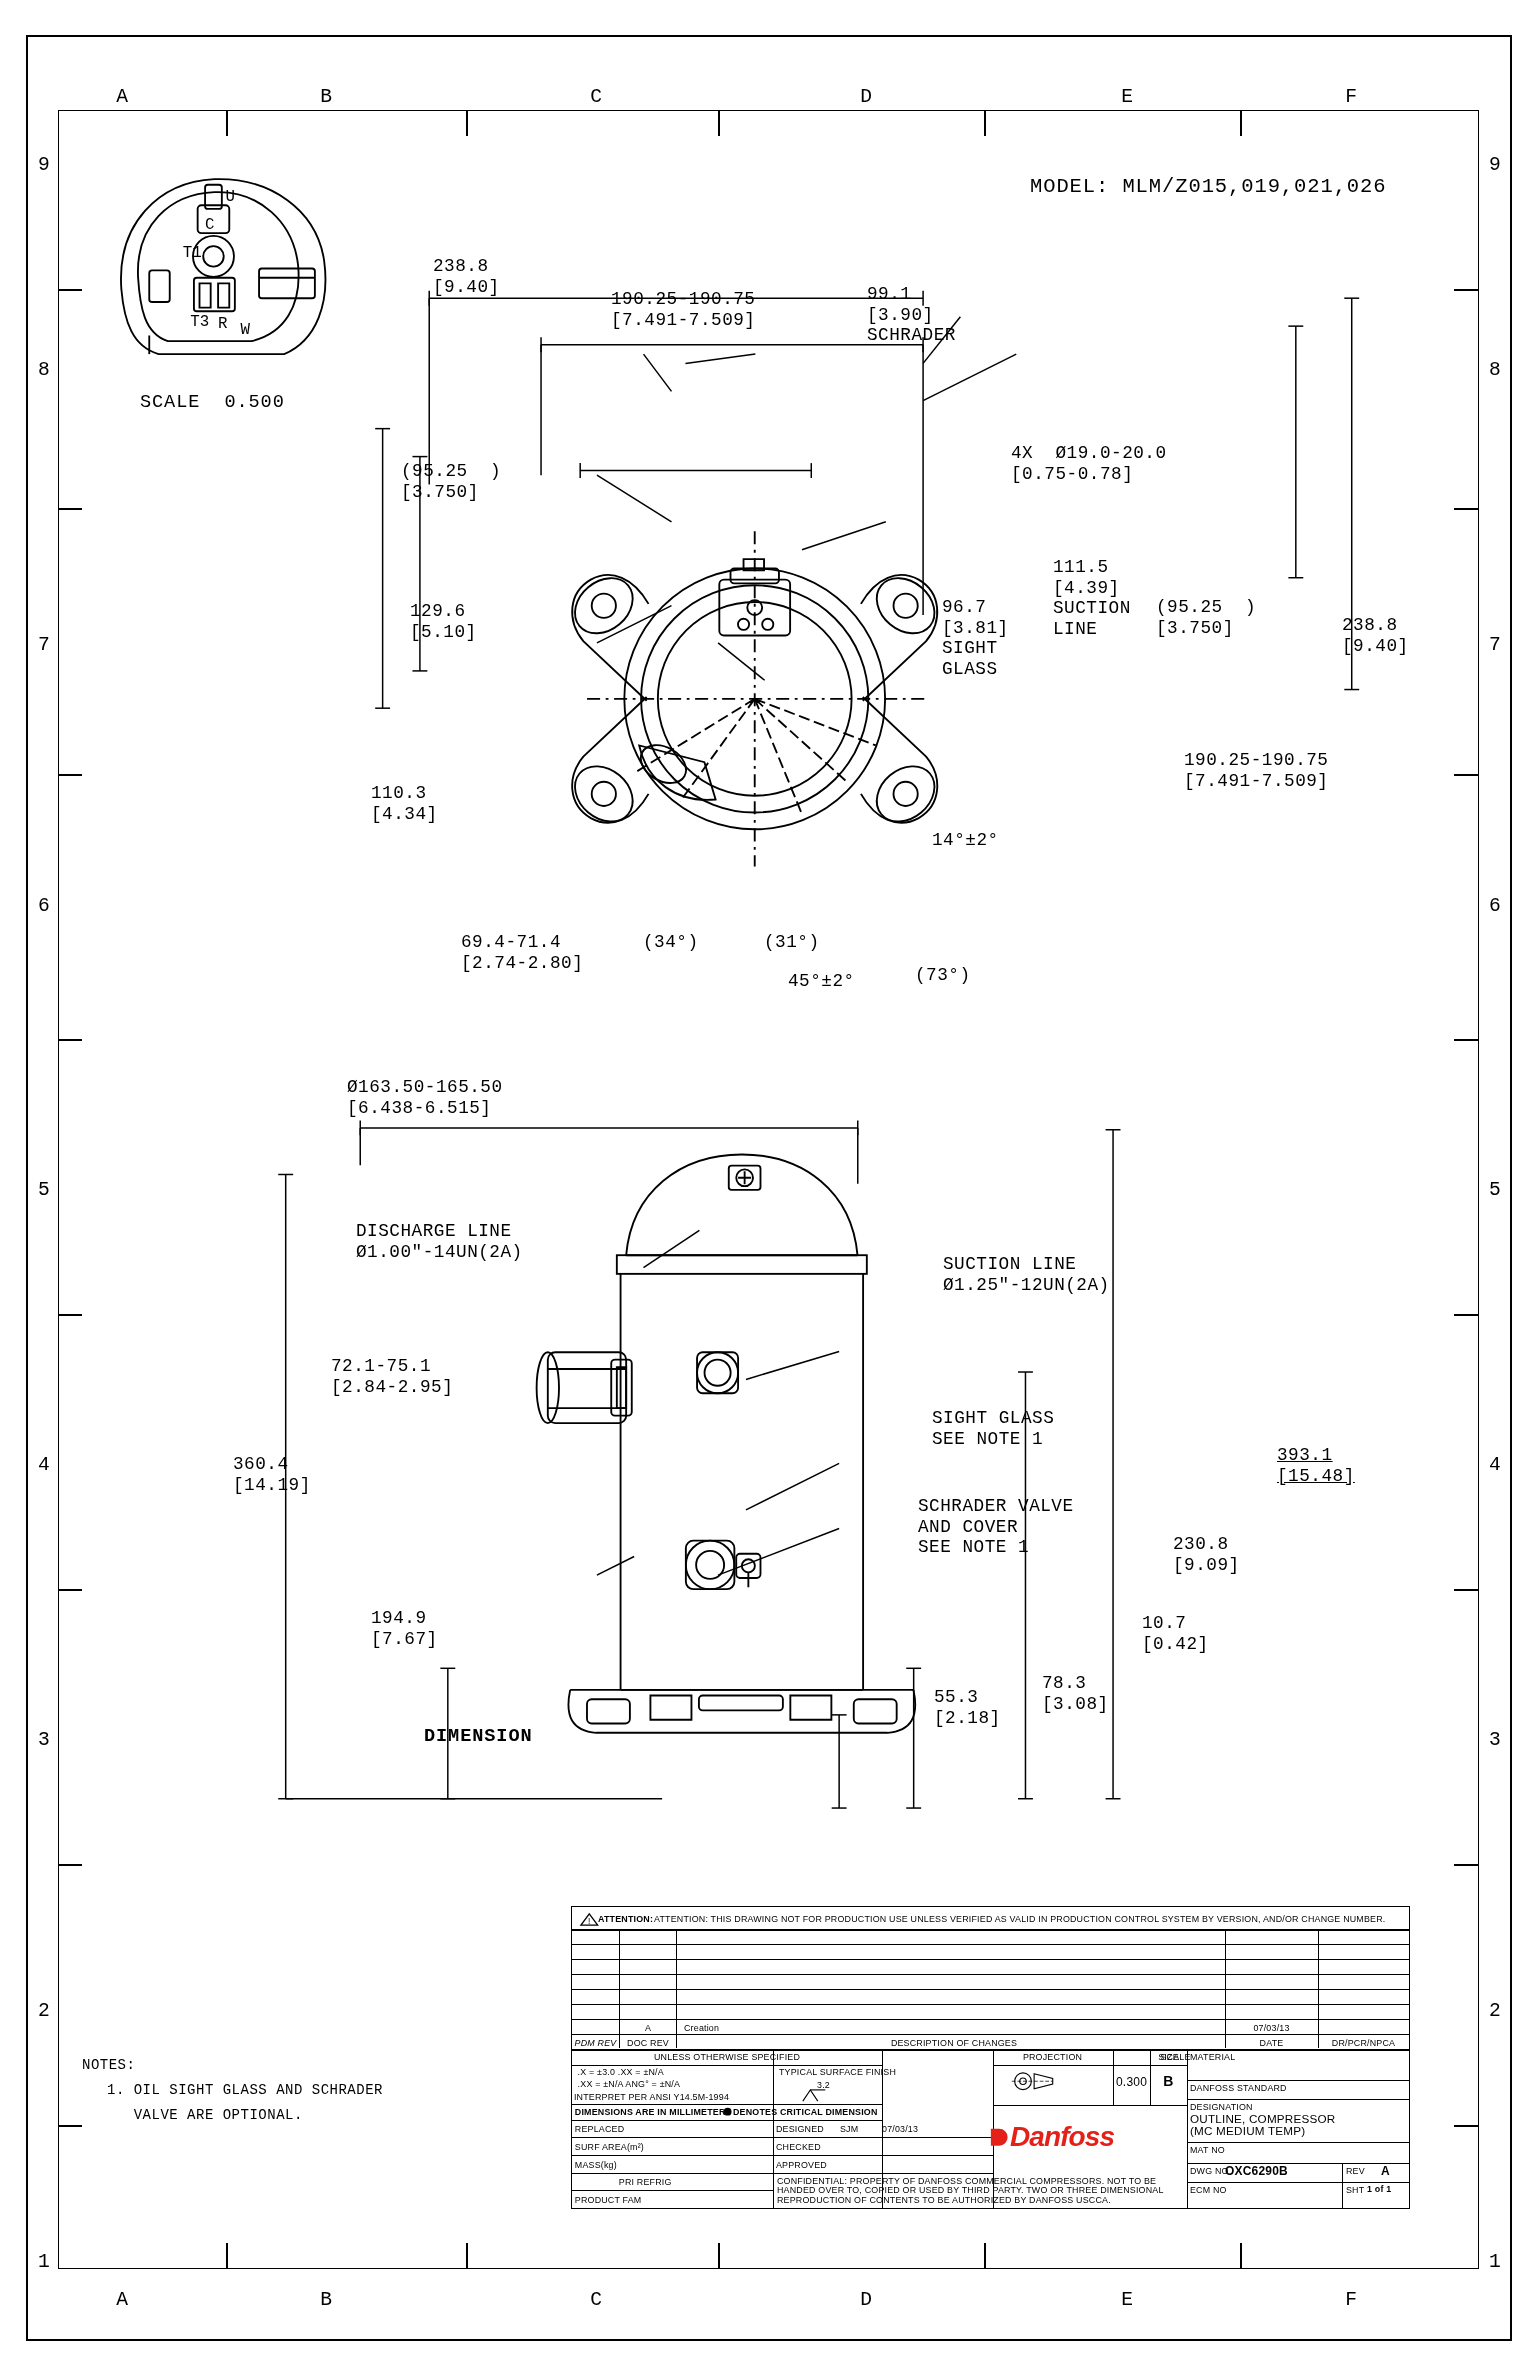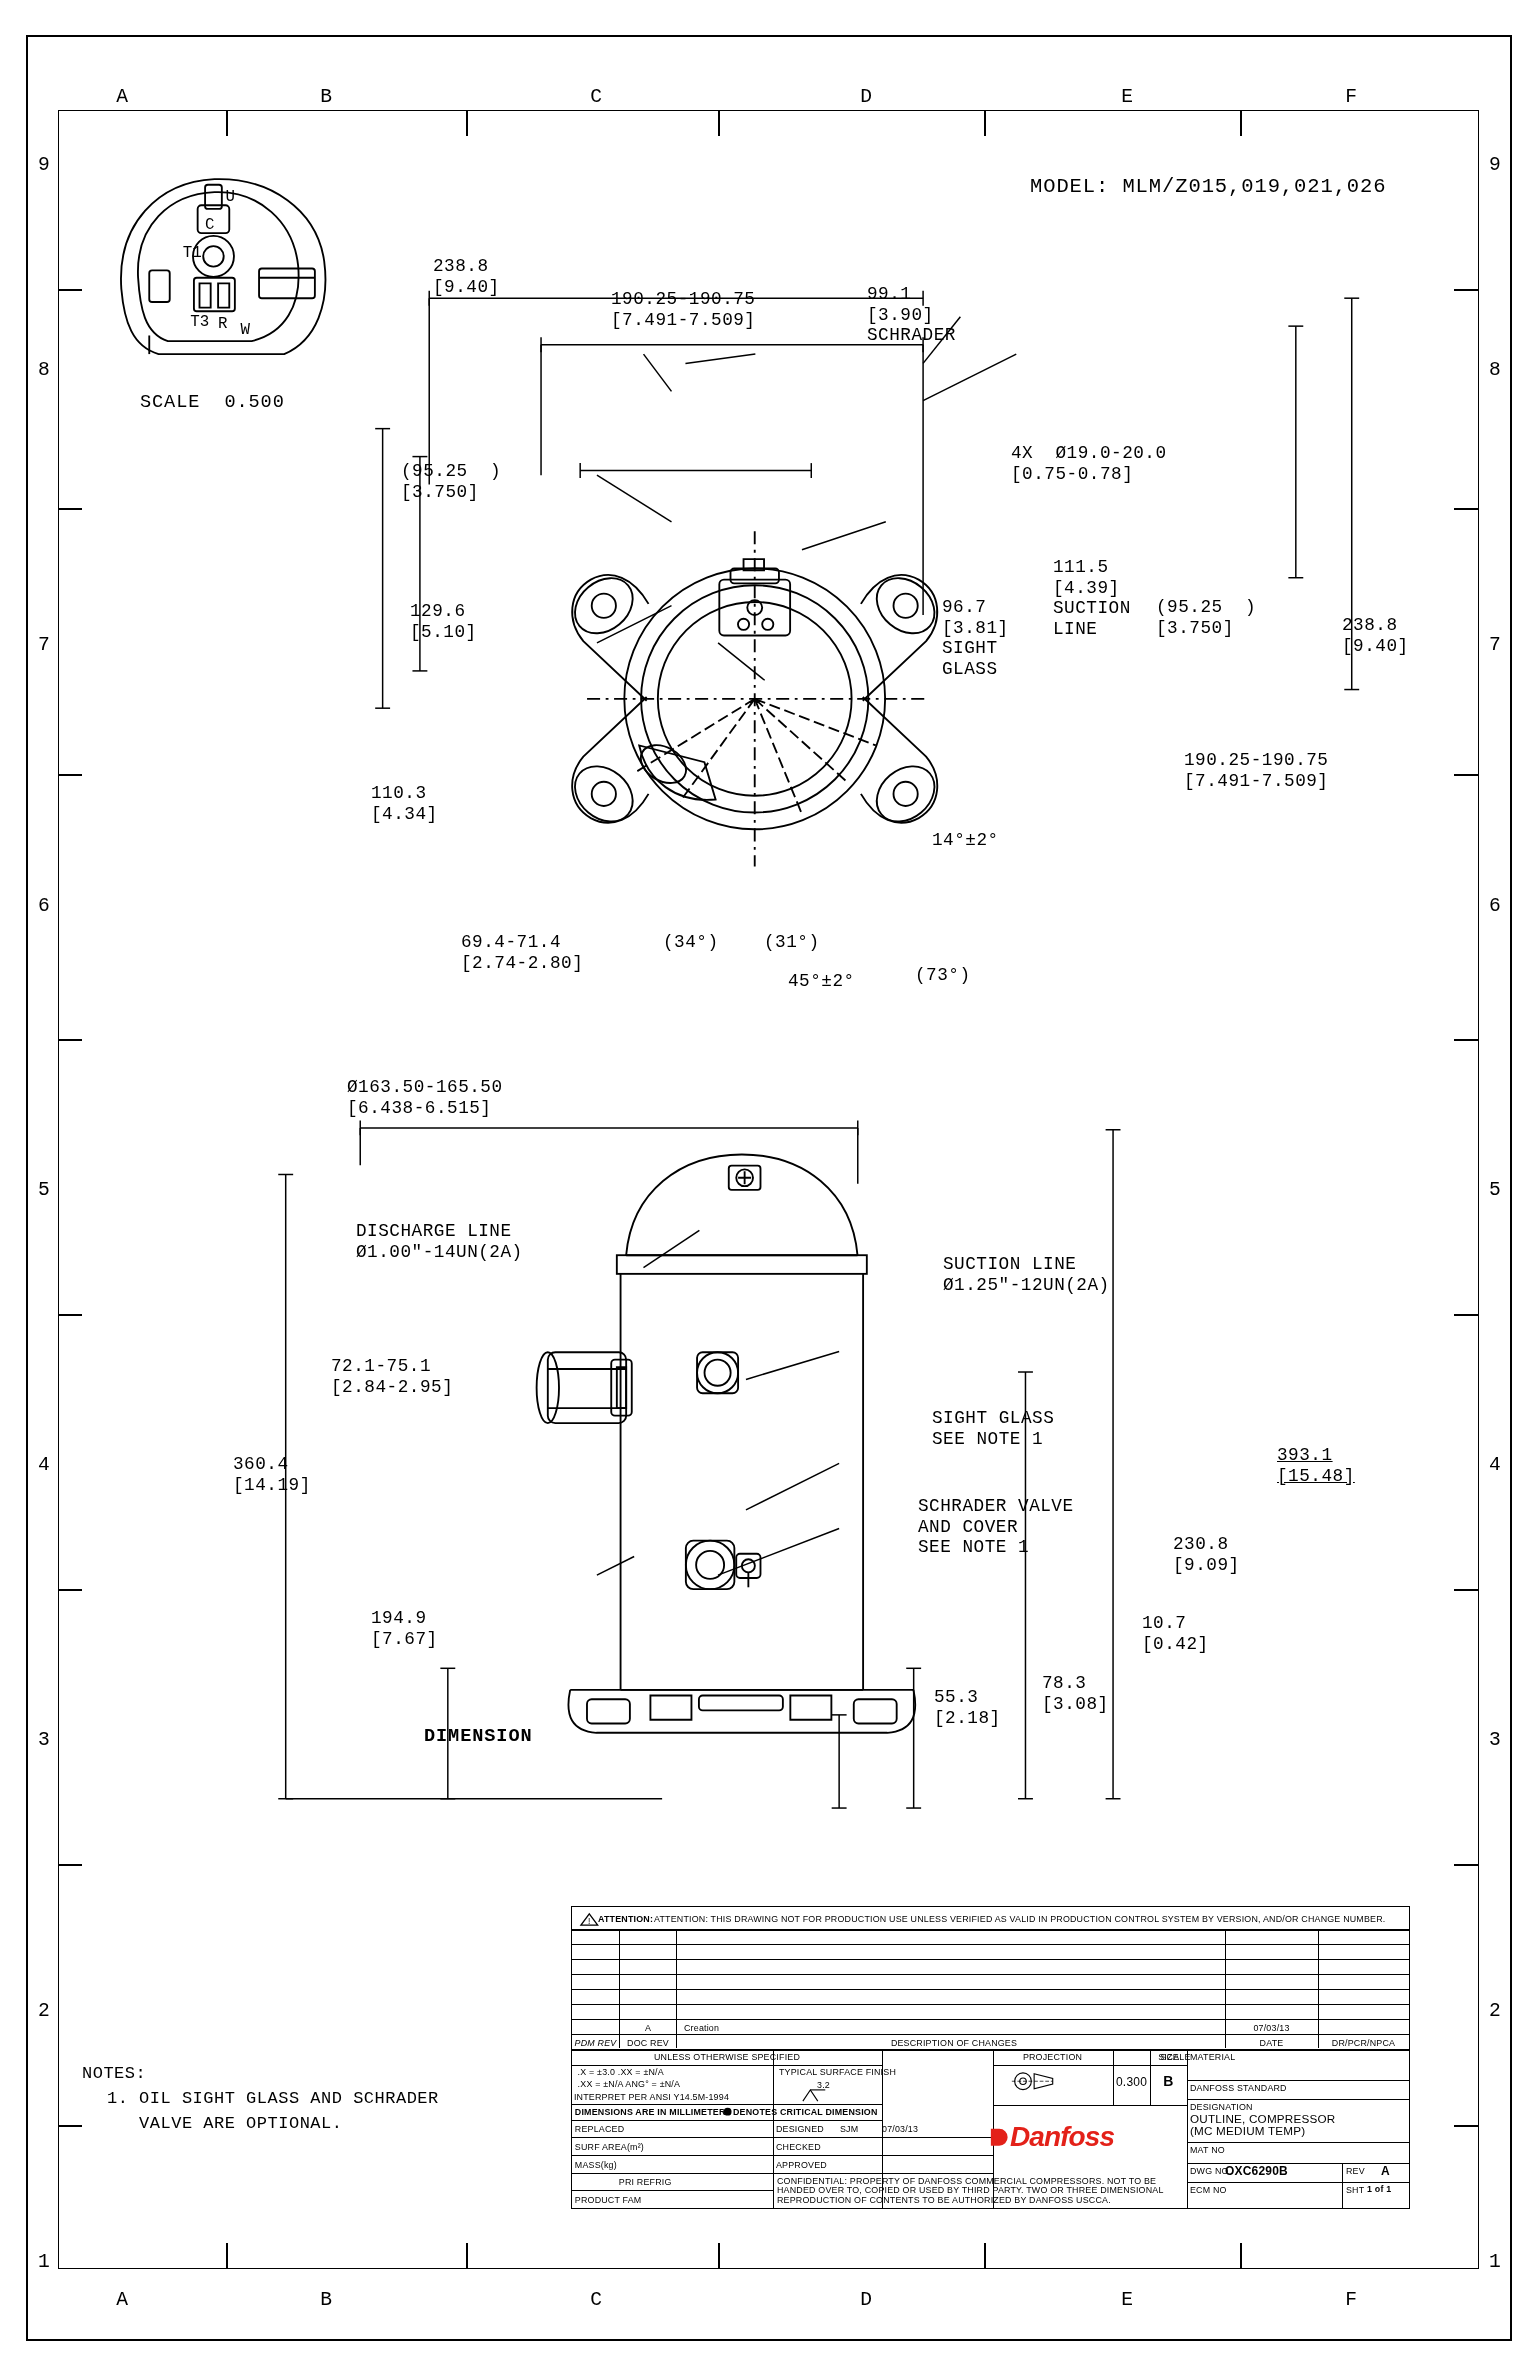--- a/index.html
+++ b/index.html
@@ -11,21 +11,21 @@
   .border-inner{left:58px;top:110px;width:1421px;height:2159px;border:1.9px solid #000;box-sizing:border-box;}
   
   .zone{font-family:"Liberation Mono",monospace;font-size:19.6px;letter-spacing:0.9px;text-align:center;}
   .zone-num{font-family:"Liberation Mono",monospace;font-size:19.6px;text-align:center;}
   .tickv{background:#000;width:1.9px;}
   .tickh{background:#000;height:1.9px;}
   
   .dim{font-family:"Liberation Mono",monospace;font-size:17.7px;line-height:20.5px;letter-spacing:0.5px;white-space:pre;}
   .lbl{font-family:"Liberation Mono",monospace;font-size:18.6px;line-height:22.4px;letter-spacing:0.9px;white-space:pre;}
   .model{font-family:"Liberation Mono",monospace;font-size:20.5px;letter-spacing:0.9px;}
-  .notes{font-family:"Liberation Mono",monospace;font-size:17px;line-height:25px;letter-spacing:0.5px;white-space:pre;margin-top:8px;}
+  .notes{font-family:"Liberation Mono",monospace;font-size:14px;line-height:25px;letter-spacing:0.5px;white-space:pre;}
   
   .tb{position:absolute;left:571px;top:1906px;width:839px;height:303px;border:1.9px solid #000;box-sizing:border-box;}
   .tbl{position:absolute;background:#000;}
   .tbtxt{position:absolute;font-family:"Liberation Sans",sans-serif;font-size:8.9px;letter-spacing:0.2px;white-space:nowrap;}
   .tbtxt.b{font-weight:bold;}
   .tbtxt.c{text-align:center;}
   svg{position:absolute;left:0;top:0;overflow:visible;}
   .danfoss{font-family:"Liberation Sans",sans-serif;font-style:italic;font-weight:bold;font-size:28px;color:#e32119;letter-spacing:-0.9px;}
 </style>
 </head>
@@ -228,21 +228,21 @@
 SUCTION
 LINE</div>
   <div class="abs dim" style="left:1156px;top:597px;">(95.25  )
 [3.750]</div>
   <div class="abs dim" style="left:1342px;top:615px;">238.8
 [9.40]</div>
   <div class="abs dim" style="left:1184px;top:750px;">190.25-190.75
 [7.491-7.509]</div>
   <div class="abs dim" style="left:461px;top:932px;">69.4-71.4
 [2.74-2.80]</div>
-  <div class="abs dim" style="left:643px;top:932px;margin-left:20px;">(34°)</div>
+  <div class="abs dim" style="left:643px;top:932px;">(34°)</div>
   <div class="abs dim" style="left:764px;top:932px;">(31°)</div>
   <div class="abs dim" style="left:788px;top:971px;">45°±2°</div>
   <div class="abs dim" style="left:915px;top:965px;">(73°)</div>
   <div class="abs dim" style="left:932px;top:830px;">14°±2°</div>
 
   <svg width="597" height="653" style="left:559px;top:1119px;" viewBox="0 0 640 700">
     <g fill="none" stroke="#000" stroke-width="2">
 
       <path d="M72,146 C78,78 130,38 196,38 C262,38 314,78 320,146"></path>
       <path d="M72,146 h248"></path>

